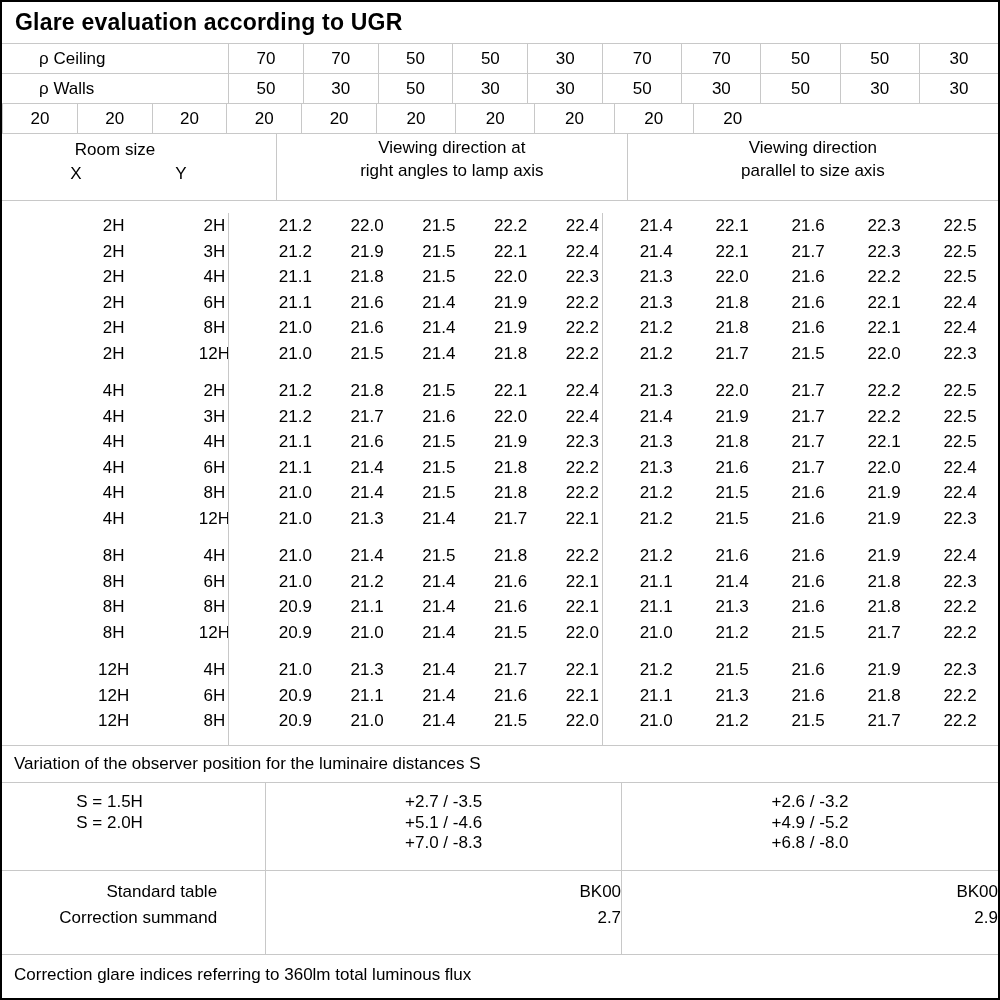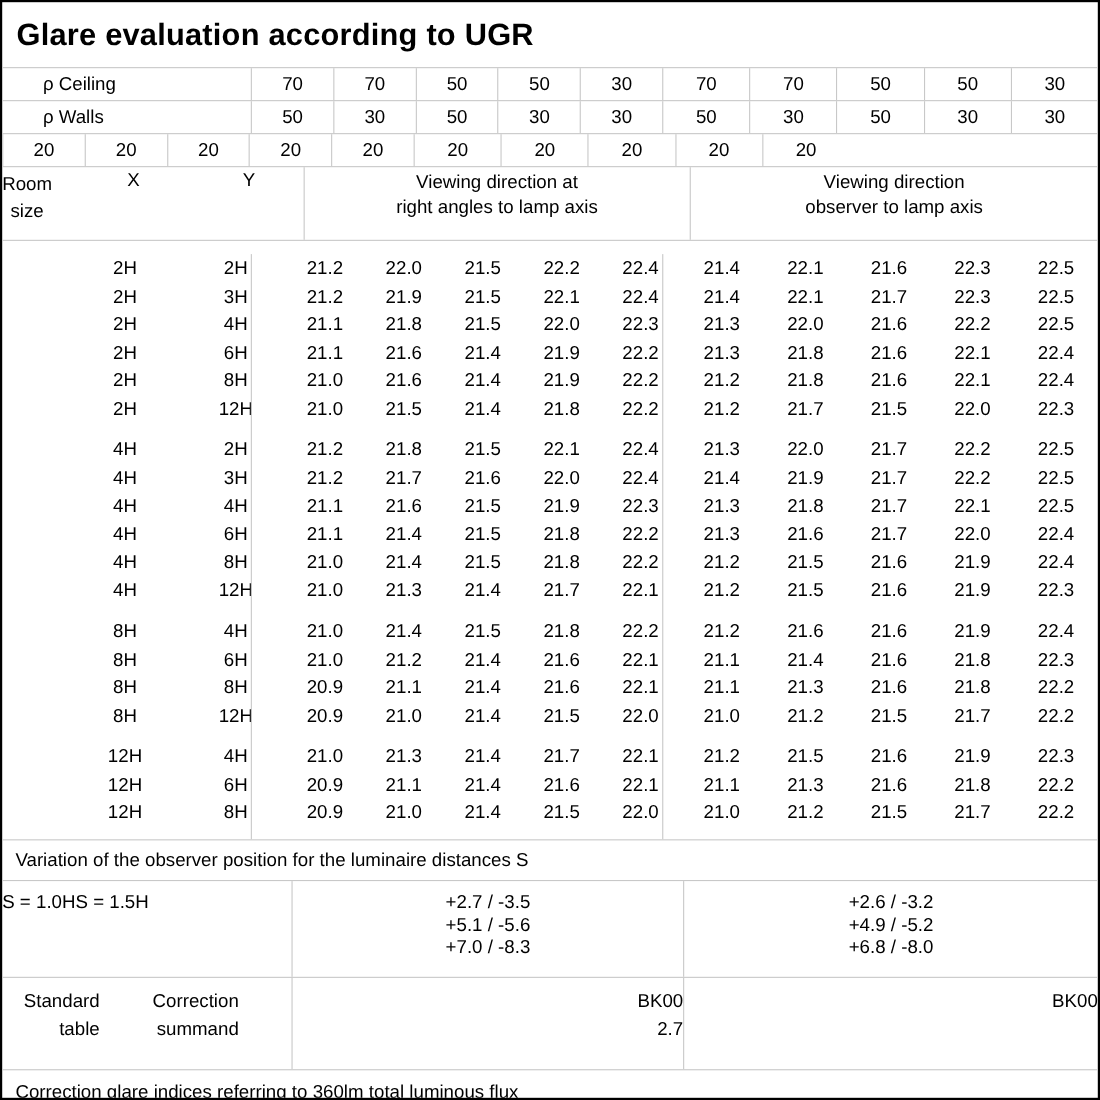--- a/index.html
+++ b/index.html
@@ -15,33 +15,33 @@
     box-sizing:border-box;
     border:2px solid var(--border);
     background:var(--bg);
     color:var(--ink);
     font-family:"Liberation Sans", sans-serif;
     font-size:17px;
     overflow:hidden;
   }
   .sec{box-sizing:border-box;border-bottom:1px solid var(--line);}
   
-  .title{height:60px;display:flex;align-items:center;padding-left:13px;
-         font-size:28px;font-weight:bold;letter-spacing:0.2px;}
+  .title{height:42px;display:flex;align-items:center;padding-left:13px;
+         font-size:23px;font-weight:bold;letter-spacing:0.2px;}
   
   .rho{height:30px;display:flex;align-items:center;line-height:29px;}
   .rho .label{width:226px;box-sizing:border-box;padding-left:20px;margin-left:17px;}
   .rho .vals{display:flex;height:100%;}
   .rho .cell{box-sizing:border-box;border-left:1px solid var(--line);
              display:flex;align-items:center;justify-content:center;}
   .cell{width:74.8px;text-align:center;}
   .cell.g2{width:79.2px;}
   
   .chead{height:67px;display:flex;}
-  .col-label{width:226px;box-sizing:border-box;display:flex;flex-direction:row;align-items:stretch;}
+  .col-label{width:226px;box-sizing:border-box;display:flex;flex-direction:column;align-items:stretch;}
   .col-g1{width:374px;box-sizing:border-box;border-left:1px solid var(--line);margin-left:48px;}
   .col-g2{width:396px;box-sizing:border-box;border-left:1px solid var(--line);}
   .chead .col-g1,.chead .col-g2{text-align:center;line-height:23px;padding-top:2px;}
   .roomsize{ text-align:center;margin-top:4px;line-height:24px;}
   .xyrow{display:flex;line-height:24px;}
   .cellx{width:132px;box-sizing:border-box;padding-left:16px;text-align:center;}
   .celly{width:94px;text-align:center;}
   
   .dbody{height:533px;position:relative;}
   .vline{position:absolute;top:0;bottom:0;width:1px;background:var(--line);}
@@ -118,21 +118,21 @@
         <div class="cellx">X</div>
         <div class="celly">Y</div>
       </div>
     </div>
     <div class="col-g1">
       <div>Viewing direction at</div>
       <div>right angles to lamp axis</div>
     </div>
     <div class="col-g2">
       <div>Viewing direction</div>
-      <div>observer to lamp axis</div>
+      <div>parallel to size axis</div>
     </div>
   </div>
 
   <div class="sec dbody" id="ugr-body">
     <div class="vline v1"></div>
     <div class="vline v2"></div>
   <div class="block">
         <div class="drow">
           <div class="cellx">2H</div>
           <div class="celly">2H</div>
@@ -405,44 +405,45 @@
           <div class="cell g2">21.7</div>
           <div class="cell g2">22.2</div>
         </div>
       </div>
     </div>
 
   <div class="sec note">Variation of the observer position for the luminaire distances S</div>
 
   <div class="sec threecol svar">
     <div class="col-label" id="svar-labels">
-        <div>S = 1.0H</div>
         <div>S = 1.5H</div>
+        <div>S = 2.0H</div>
       </div>
     <div class="col-g1" id="svar-g1">
         <div>+2.7 / -3.5</div>
-        <div>+5.1 / -5.6</div>
+        <div>+5.1 / -4.6</div>
         <div>+7.0 / -8.3</div>
       </div>
     <div class="col-g2" id="svar-g2">
         <div>+2.6 / -3.2</div>
         <div>+4.9 / -5.2</div>
         <div>+6.8 / -8.0</div>
       </div>
   </div>
 
   <div class="sec threecol summ">
     <div class="col-label" id="summ-labels">
         <div>Standard table</div>
         <div>Correction summand</div>
       </div>
     <div class="col-g1" id="summ-g1">
         <div>BK00</div>
         <div>2.7</div>
       </div>
     <div class="col-g2" id="summ-g2">
         <div>BK00</div>
+        <div>2.9</div>
       </div>
   </div>
 
   <div class="footer">Correction glare indices referring to 360lm total luminous flux</div>
 
 </div>
 
 </body></html>

